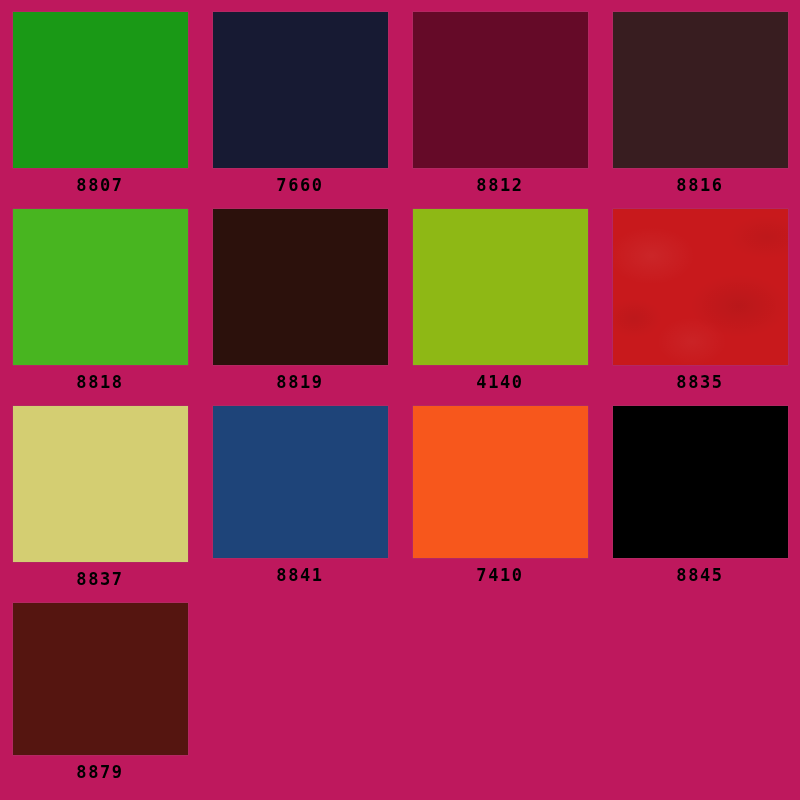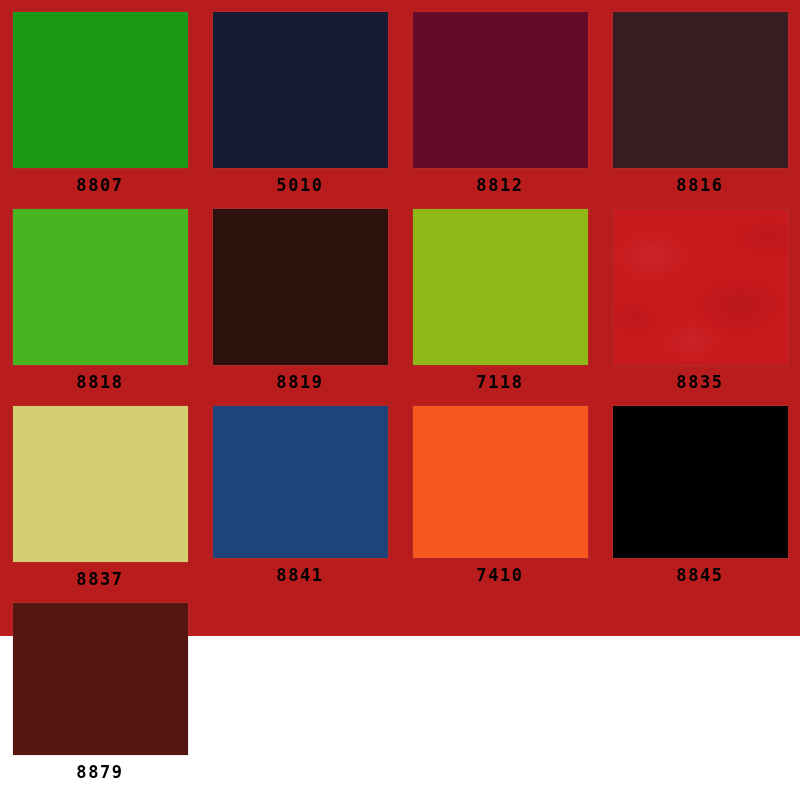--- a/index.html
+++ b/index.html
@@ -12,22 +12,22 @@
     width: 800px;
     height: 800px;
     font-family: "DejaVu Sans", sans-serif;
     -webkit-font-smoothing: antialiased;
     overflow: hidden;
   }
 
   #swatch-chart {
     position: relative;
     width: 800px;
-    height: 636px;
-    background: #b91c1c;
+    height: 800px;
+    background: #be185d;
     box-sizing: border-box;
   }
 
   .swatch-grid {
     display: grid;
     grid-template-columns: repeat(4, 200px);
     grid-template-rows: repeat(4, 197px);
     width: 800px;
     height: 788px;
     padding-top: 12px;
@@ -85,41 +85,41 @@
 <body>
 
 <div id="swatch-chart">
   <div class="swatch-grid">
       <div class="swatch-cell row-1">
         <div class="swatch-chip" style="background-color: rgb(26, 153, 22);"></div>
         <div class="swatch-label">8807</div>
       </div>
       <div class="swatch-cell row-1">
         <div class="swatch-chip" style="background-color: rgb(23, 26, 51);"></div>
-        <div class="swatch-label">5010</div>
+        <div class="swatch-label">7660</div>
       </div>
       <div class="swatch-cell row-1">
         <div class="swatch-chip" style="background-color: rgb(101, 10, 40);"></div>
         <div class="swatch-label">8812</div>
       </div>
       <div class="swatch-cell row-2">
         <div class="swatch-chip" style="background-color: rgb(56, 29, 32);"></div>
         <div class="swatch-label">8816</div>
       </div>
       <div class="swatch-cell row-2">
         <div class="swatch-chip" style="background-color: rgb(72, 181, 32);"></div>
         <div class="swatch-label">8818</div>
       </div>
       <div class="swatch-cell row-2">
         <div class="swatch-chip" style="background-color: rgb(44, 17, 12);"></div>
         <div class="swatch-label">8819</div>
       </div>
       <div class="swatch-cell row-3">
         <div class="swatch-chip" style="background-color: rgb(142, 184, 21);"></div>
-        <div class="swatch-label">7118</div>
+        <div class="swatch-label">4140</div>
       </div>
       <div class="swatch-cell row-3">
         <div class="swatch-chip textured" style="background-color: rgb(200, 25, 28);"></div>
         <div class="swatch-label">8835</div>
       </div>
       <div class="swatch-cell row-3">
         <div class="swatch-chip" style="background-color: rgb(212, 206, 114);"></div>
         <div class="swatch-label">8837</div>
       </div>
       <div class="swatch-cell row-4">

